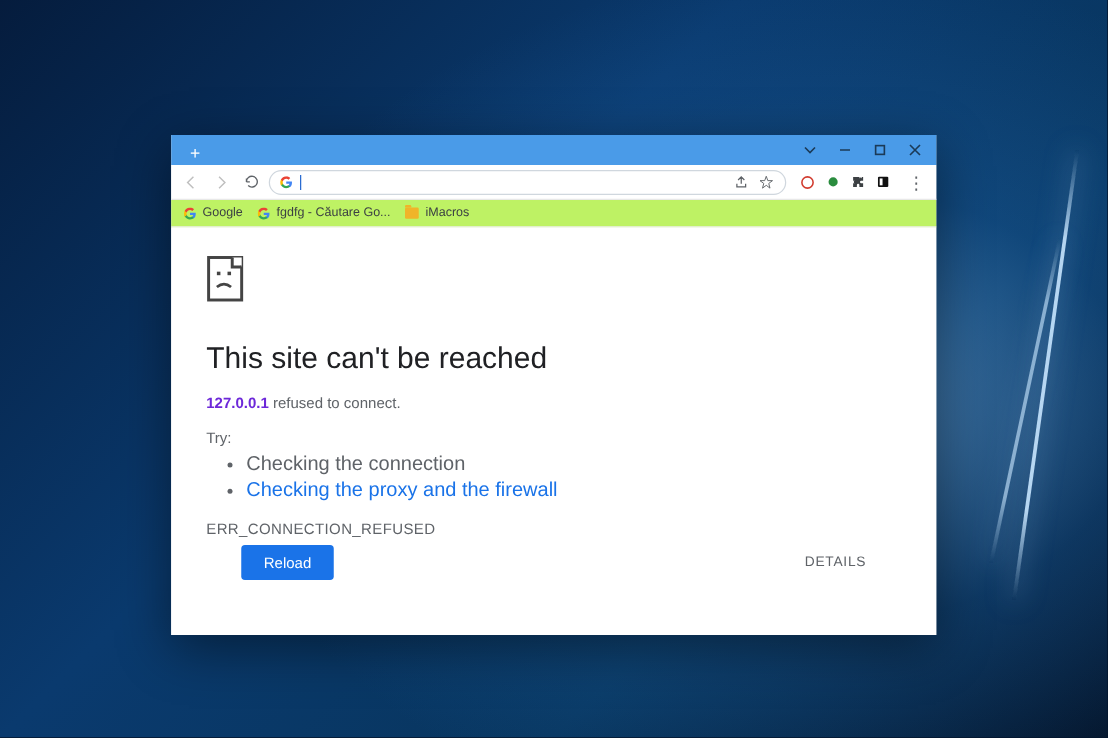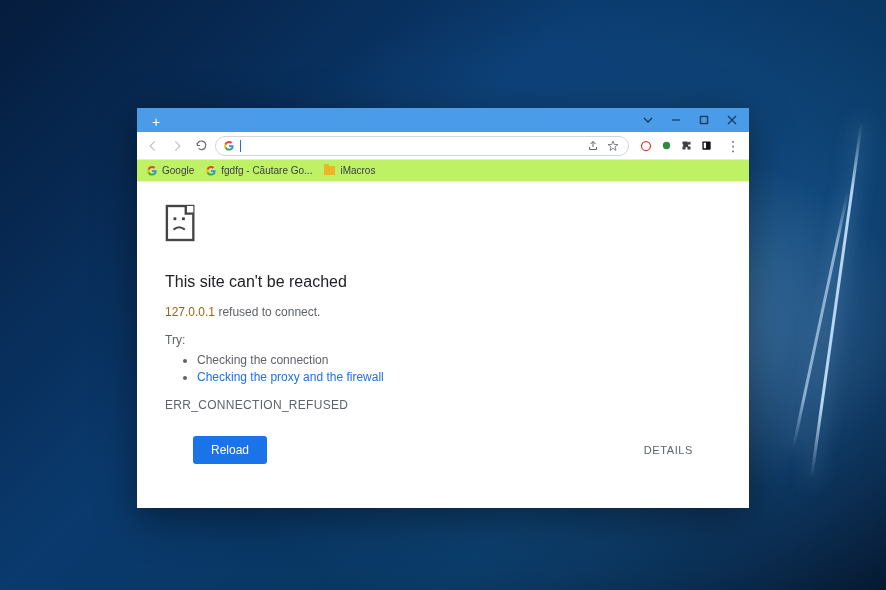--- a/index.html
+++ b/index.html
@@ -149,29 +149,29 @@
       background: #fff;
       padding: 22px 28px;
       color: #202124;
       overflow: hidden;
     }
     .sad-page-icon {
       width: 34px; height: 38px;
       margin-bottom: 28px;
     }
     .error-title {
-      font-size: 16px;
+      font-size: 24px;
       font-weight: 400;
       color: #202124;
       margin-bottom: 14px;
     }
     .error-sub { font-size: 12px; color: #5f6368; margin-bottom: 14px;}
-    .error-sub .host { font-weight: 400; color: #a16207;}
+    .error-sub .host { font-weight: 700; color: #6d28d9;}
     .try-label { font-size: 12px; color: #5f6368; margin-bottom: 6px;}
-    .try-list { list-style: disc; padding-left: 32px; font-size: 12px; color:#5f6368; margin-bottom: 14px;}
+    .try-list { list-style: disc; padding-left: 32px; font-size: 16px; color:#5f6368; margin-bottom: 14px;}
     .try-list li { margin-bottom: 3px;}
     .try-list a { color: #1a73e8; text-decoration: none;}
     .error-code { font-size: 12px; color: #5f6368; letter-spacing: 0.3px;}
     .action-row {
       position: absolute;
       bottom: 22px;
       left: 28px; right: 28px;
       display: flex;
       justify-content: space-between;
       align-items: center;

